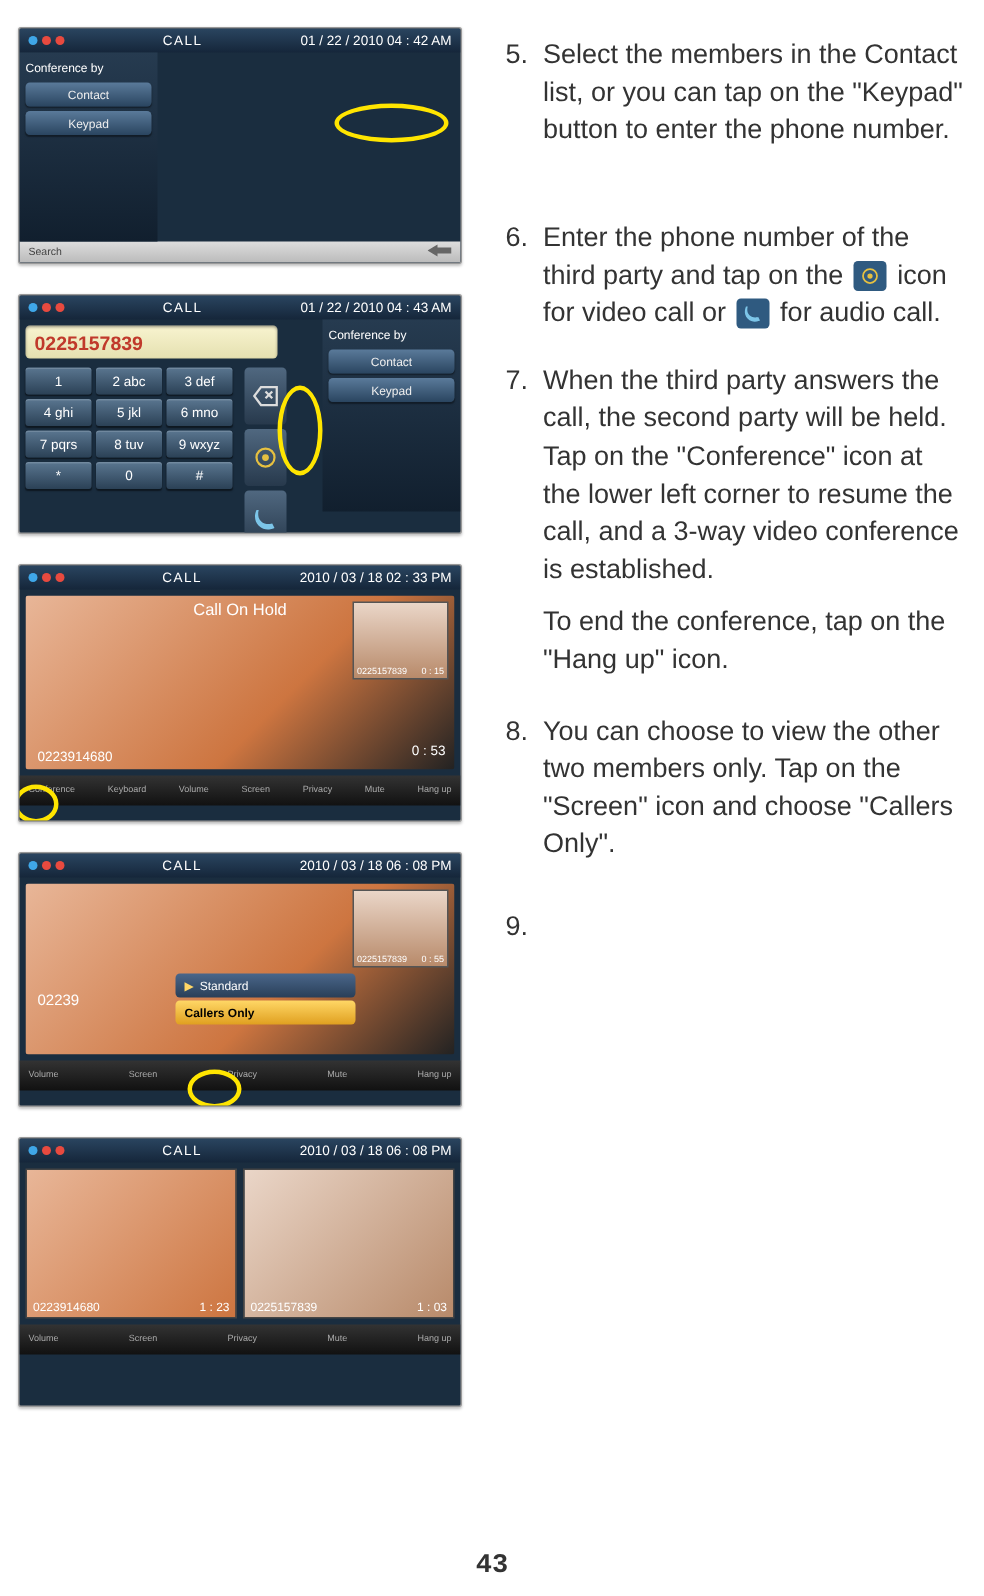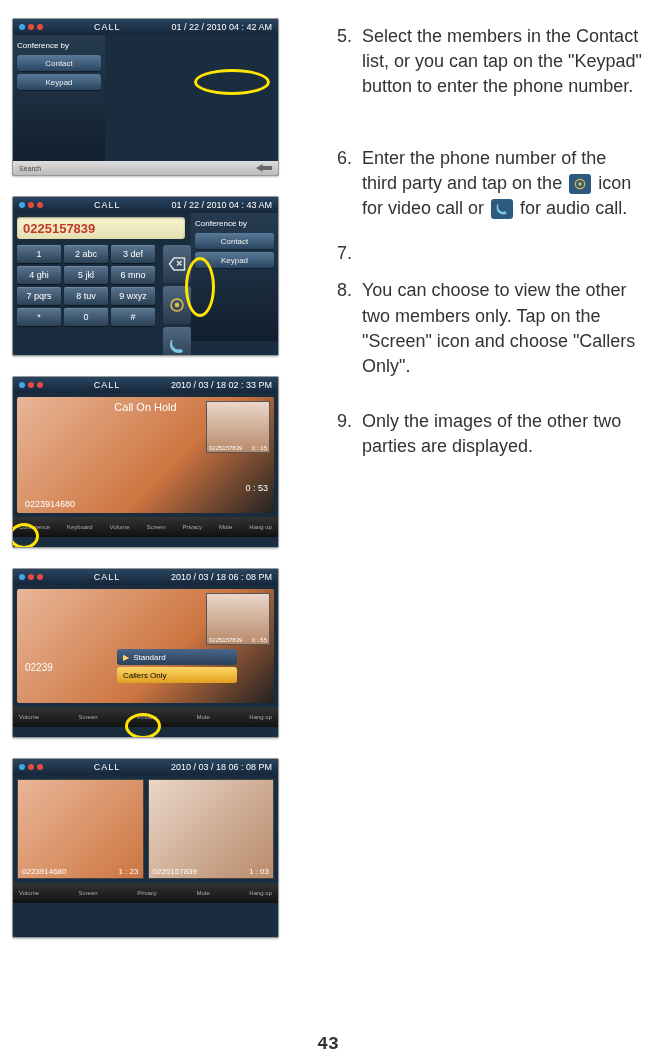--- a/index.html
+++ b/index.html
@@ -21,21 +21,21 @@
       flex: 0 0 300px;
       display: flex;
       flex-direction: column;
       gap: 20px;
     }
     .right-col {
       flex: 1;
       padding-top: 6px;
     }
     .screenshot {
-      width: 267px;
+      width: 296px;
       border: 1px solid #999;
       border-radius: 2px;
       background: #1a2d3f;
       position: relative;
       overflow: hidden;
       box-shadow: 0 1px 2px rgba(0,0,0,0.25);
     }
     .ss-topbar {
       height: 16px;
       background: linear-gradient(#2a4560,#15263a);
@@ -140,30 +140,30 @@
     .ss2 .icon-box { width:28px;height:38px;background:linear-gradient(#506880,#27394c);border-radius:3px;display:flex;align-items:center;justify-content:center;}
     .ss2 .icon-box svg{width:18px;height:18px;}
     .ss2 .h2 { top:60px; left:172px; width:30px; height:60px;}
     
     .ss3 { height: 172px; }
     .ss3 .main-area{position:relative; height:116px; background:#000; margin:4px; border-radius:2px;overflow:hidden;}
     .face-big{ width:100%; height:100%; background: linear-gradient(135deg,#e8b698 0%,#cd7540 60%, #222 100%);}
     .face-small{position:absolute; right:4px; top:4px; width:64px; height:52px; background:linear-gradient(#ead6c8,#b88a6a); border:1px solid #555;}
     .overlay-hold{position:absolute; top:4px; left:50%; transform:translateX(-50%); font-size:11px;color:#fff;}
     .overlay-num{position:absolute; bottom:4px; left:8px; font-size:9px; color:#fff;}
-    .overlay-time{position:absolute; bottom:20px; right:6px; font-size:9px;color:#fff;}
+    .overlay-time{position:absolute; bottom:8px; right:6px; font-size:9px;color:#fff;}
     .ss-iconbar{height:20px; background:linear-gradient(#333,#111);display:flex;justify-content:space-between;padding:0 6px;align-items:center;}
     .ss3 .h3{bottom:-2px; left:-4px; width:30px; height:26px;}
     
     .ss4 { height: 170px; }
     .ss4 .main-area{position:relative; height:114px; background:#000; margin:4px;border-radius:2px;overflow:hidden;}
     .ss4 .overlay-num2{position:absolute;bottom:30px;left:8px;font-size:10px;color:#fff;}
     .ss4 .popup{position:absolute; bottom:20px; left:100px; width:120px; display:flex;flex-direction:column;gap:2px;}
     .ss4 .popup .opt{height:16px;background:linear-gradient(#4a668a,#293f58);border-radius:3px;font-size:8px;color:#fff;display:flex;align-items:center;padding:0 6px;}
-    .ss4 .popup .opt.sel{background:linear-gradient(#ffd766,#e0a020);color:#000;}
+    .ss4 .popup .opt.sel{background:linear-gradient(#ffd766,#e0a020);color:#000;font-weight:bold;}
     .ss4 .h4{bottom:-2px; left:112px; width:36px; height:26px;}
     
     .ss5 { height: 180px; }
     .ss5 .grid2{display:flex;gap:4px; padding:4px; height:108px;}
     .ss5 .vid{flex:1;background:linear-gradient(135deg,#e8b698,#cd7540);position:relative;border:1px solid #444;}
     .ss5 .vid .lbl{position:absolute;bottom:2px;left:4px;font-size:8px;color:#fff;}
     .ss5 .vid .tm{position:absolute;bottom:2px;right:4px;font-size:8px;color:#fff;}
     .ss5 .conf-mode{text-align:center;color:#fff;font-size:11px;padding:6px 0;background:linear-gradient(#1a2e45,#0c1826);}
     
     .instructions ol { list-style:none; }
@@ -410,29 +410,30 @@
                 <path d="M6 4 C6 4 4 10 8 14 C12 18 18 16 18 16 L20 20 C20 20 12 24 6 18 C0 12 4 4 4 4 Z" fill="#7cc5e8"></path>
               </svg>
           </span>
           <span> for audio call.</span>
         </span>
       </li>
 
       <li class="dense">
         <span class="num">7.</span>
         <span class="txt">
+          <p>When the third party answers the call, the second party will be held. Tap on the "Conference" icon at the lower left corner to resume the call, and a 3-way video conference is established.</p>
+          <p>To end the conference, tap on the "Hang up" icon.</p>
         </span>
       </li>
 
       <li>
         <span class="num">8.</span>
         <span class="txt">You can choose to view the other two members only. Tap on the "Screen" icon and choose "Callers Only".</span>
       </li>
 
       <li style="margin-top:30px;">
         <span class="num">9.</span>
-        <span class="txt">Only the images of the other two parties are displayed.</span>
       </li>
     </ol>
   </div>
 </div>
 
 <div class="page-number">43</div>
 
 </body></html>

